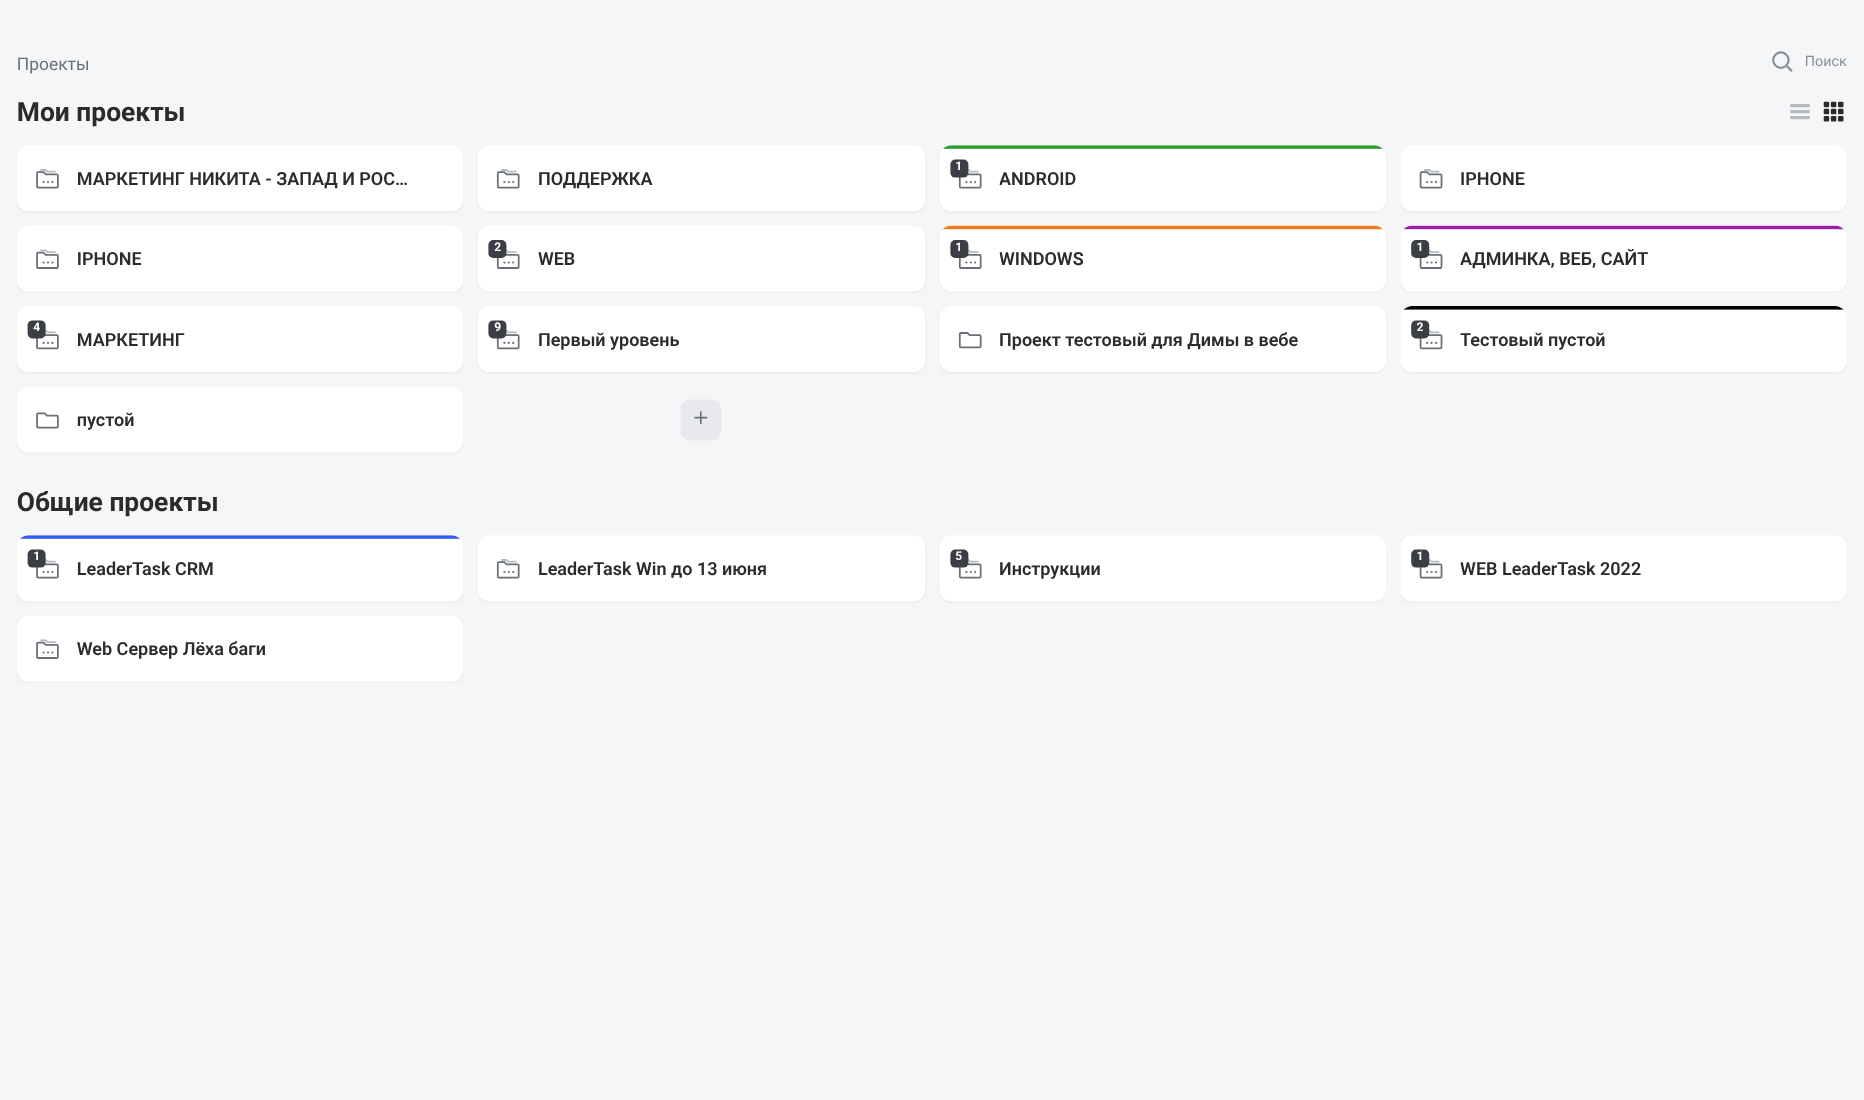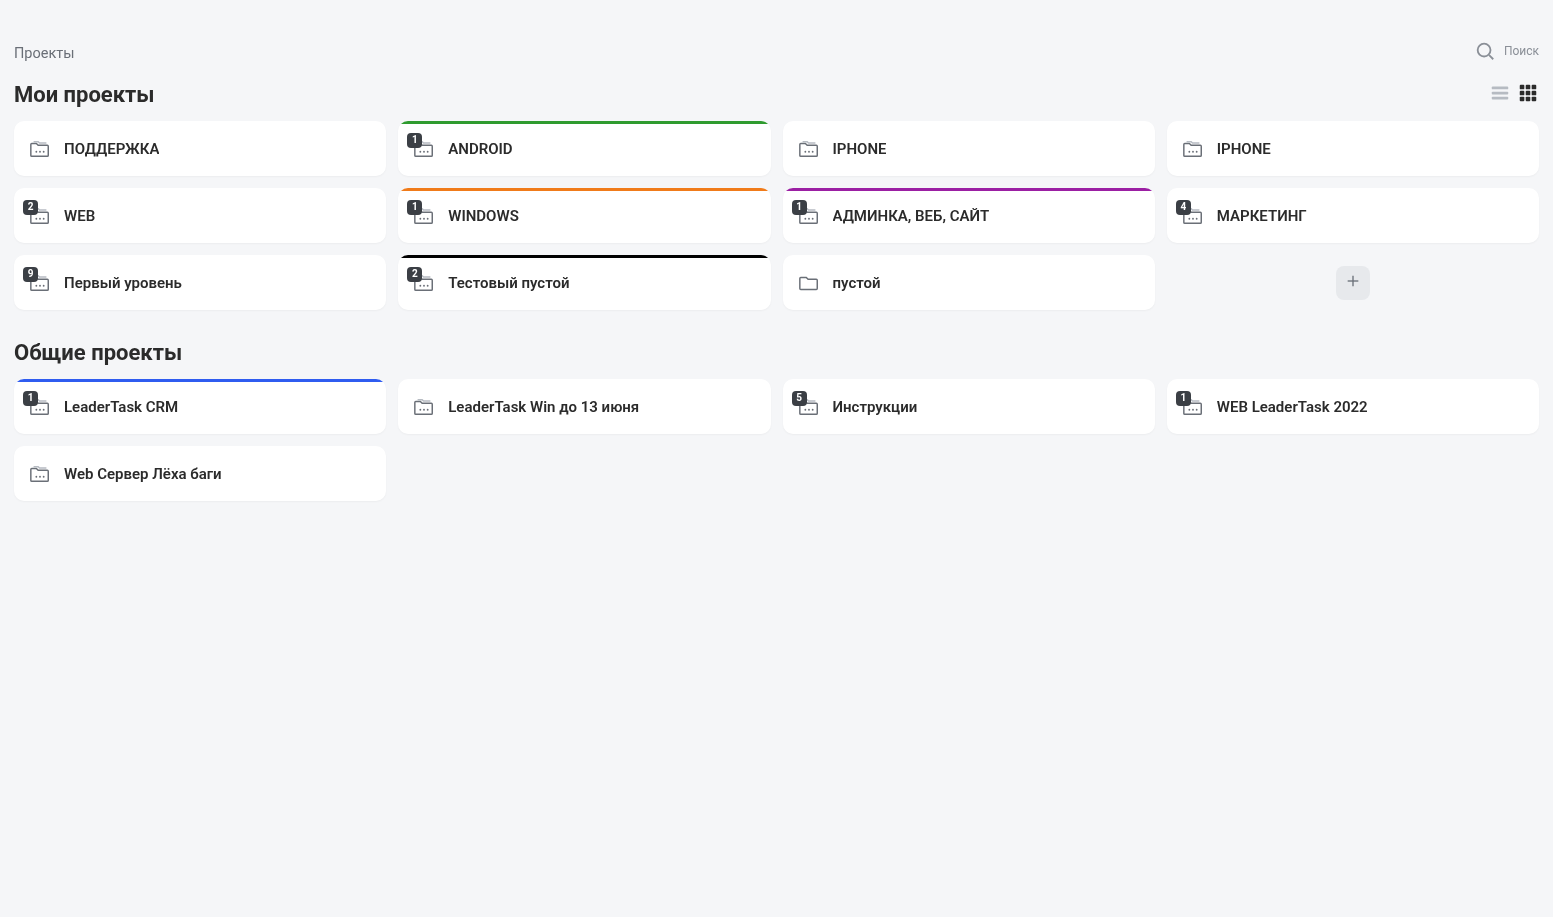--- a/index.html
+++ b/index.html
@@ -173,20 +173,32 @@
     <div class="card">
       <div class="icon-wrap">
         <svg width="24" height="22" viewBox="0 0 26 24" fill="none" stroke="#6a6f77" stroke-width="1.6">      
           <path d="M4 6h5l2 2h10a1 1 0 0 1 1 1v10a1 1 0 0 1-1 1H4a1 1 0 0 1-1-1V7a1 1 0 0 1 1-1z" fill="#fff"></path>      
           <path d="M6 4h5l1.5 1.5H20" stroke="#b6bbc2"></path>      
           <circle cx="9" cy="15" r="1" fill="#6a6f77" stroke="none"></circle>      
           <circle cx="13" cy="15" r="1" fill="#6a6f77" stroke="none"></circle>      
           <circle cx="17" cy="15" r="1" fill="#6a6f77" stroke="none"></circle>    
         </svg>
       </div>
+      <div class="card-title">МАРКЕТИНГ НИКИТА - ЗАПАД И РОС…</div>
+    </div>
+    <div class="card">
+      <div class="icon-wrap">
+        <svg width="24" height="22" viewBox="0 0 26 24" fill="none" stroke="#6a6f77" stroke-width="1.6">      
+          <path d="M4 6h5l2 2h10a1 1 0 0 1 1 1v10a1 1 0 0 1-1 1H4a1 1 0 0 1-1-1V7a1 1 0 0 1 1-1z" fill="#fff"></path>      
+          <path d="M6 4h5l1.5 1.5H20" stroke="#b6bbc2"></path>      
+          <circle cx="9" cy="15" r="1" fill="#6a6f77" stroke="none"></circle>      
+          <circle cx="13" cy="15" r="1" fill="#6a6f77" stroke="none"></circle>      
+          <circle cx="17" cy="15" r="1" fill="#6a6f77" stroke="none"></circle>    
+        </svg>
+      </div>
       <div class="card-title">ПОДДЕРЖКА</div>
     </div>
     <div class="card topbar-accent" style="--accent: #2f9b2f;">
       <div class="icon-wrap">
         <svg width="24" height="22" viewBox="0 0 26 24" fill="none" stroke="#6a6f77" stroke-width="1.6">      
           <path d="M4 6h5l2 2h10a1 1 0 0 1 1 1v10a1 1 0 0 1-1 1H4a1 1 0 0 1-1-1V7a1 1 0 0 1 1-1z" fill="#fff"></path>      
           <path d="M6 4h5l1.5 1.5H20" stroke="#b6bbc2"></path>      
           <circle cx="9" cy="15" r="1" fill="#6a6f77" stroke="none"></circle>      
           <circle cx="13" cy="15" r="1" fill="#6a6f77" stroke="none"></circle>      
           <circle cx="17" cy="15" r="1" fill="#6a6f77" stroke="none"></circle>    
@@ -276,20 +288,28 @@
         <svg width="24" height="22" viewBox="0 0 26 24" fill="none" stroke="#6a6f77" stroke-width="1.6">      
           <path d="M4 6h5l2 2h10a1 1 0 0 1 1 1v10a1 1 0 0 1-1 1H4a1 1 0 0 1-1-1V7a1 1 0 0 1 1-1z" fill="#fff"></path>      
           <path d="M6 4h5l1.5 1.5H20" stroke="#b6bbc2"></path>      
           <circle cx="9" cy="15" r="1" fill="#6a6f77" stroke="none"></circle>      
           <circle cx="13" cy="15" r="1" fill="#6a6f77" stroke="none"></circle>      
           <circle cx="17" cy="15" r="1" fill="#6a6f77" stroke="none"></circle>    
         </svg>
         <div class="badge">9</div>
       </div>
       <div class="card-title">Первый уровень</div>
+    </div>
+    <div class="card">
+      <div class="icon-wrap">
+        <svg width="24" height="22" viewBox="0 0 26 24" fill="none" stroke="#6a6f77" stroke-width="1.6">    
+          <path d="M4 6h6l2 2h9a1 1 0 0 1 1 1v9a1 1 0 0 1-1 1H4a1 1 0 0 1-1-1V7a1 1 0 0 1 1-1z" fill="#fff"></path>  
+        </svg>
+      </div>
+      <div class="card-title">Проект тестовый для Димы в вебе</div>
     </div>
     <div class="card topbar-accent" style="--accent: #000000;">
       <div class="icon-wrap">
         <svg width="24" height="22" viewBox="0 0 26 24" fill="none" stroke="#6a6f77" stroke-width="1.6">      
           <path d="M4 6h5l2 2h10a1 1 0 0 1 1 1v10a1 1 0 0 1-1 1H4a1 1 0 0 1-1-1V7a1 1 0 0 1 1-1z" fill="#fff"></path>      
           <path d="M6 4h5l1.5 1.5H20" stroke="#b6bbc2"></path>      
           <circle cx="9" cy="15" r="1" fill="#6a6f77" stroke="none"></circle>      
           <circle cx="13" cy="15" r="1" fill="#6a6f77" stroke="none"></circle>      
           <circle cx="17" cy="15" r="1" fill="#6a6f77" stroke="none"></circle>    
         </svg>

